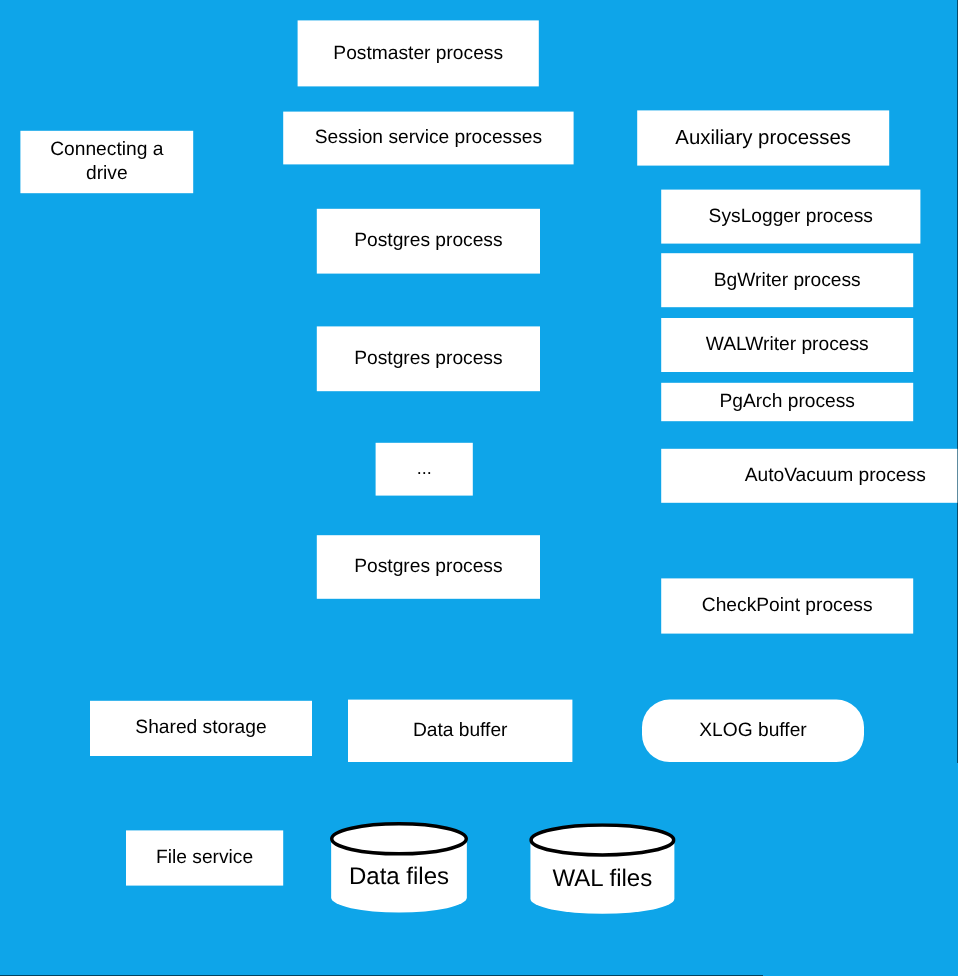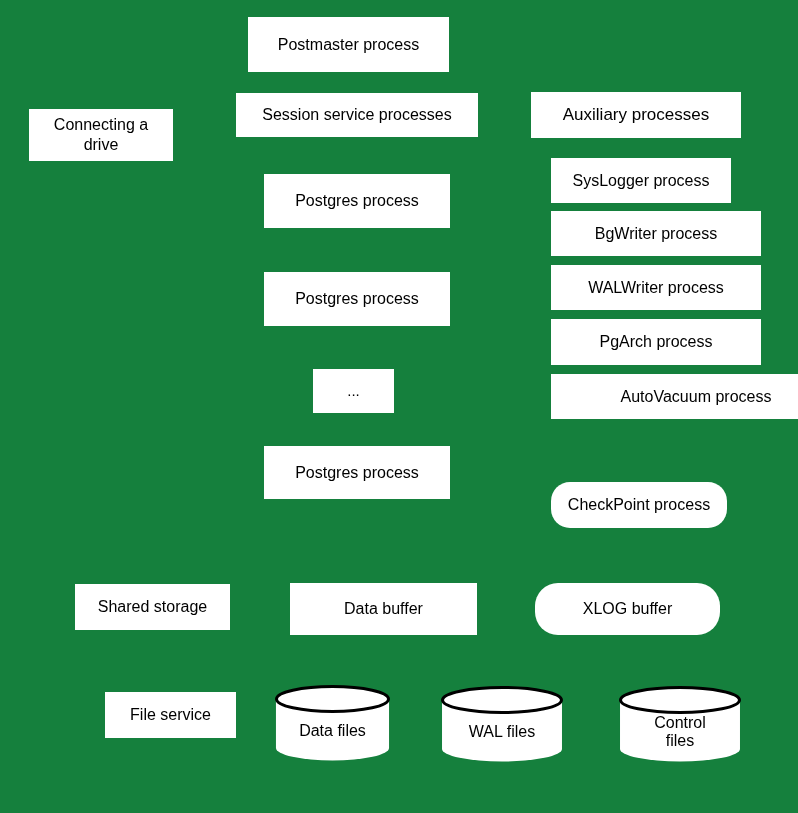--- a/index.html
+++ b/index.html
@@ -1,59 +1,59 @@
 <!DOCTYPE html>
 <html><head>
 <meta charset="utf-8">
 <style>
   html,body{margin:0;padding:0;background:#000;}
   #diagram{
     position:relative;
     width:798px;height:813px;
-    background:#15803d;
+    background:#0ea5e9;
     font-family:"Liberation Sans", sans-serif;
     overflow:hidden;
   }
   .node{
     position:absolute;
     background:#fff;
     color:#000;
     display:flex;
     align-items:center;
     justify-content:center;
     text-align:center;
     font-size:16px;
     line-height:1.25;
     white-space:pre-line;
   }
   .cylinder{position:absolute;}
   .cylinder svg{position:absolute;left:0;top:0;width:100%;height:100%;display:block;}
   .cyl-label{
     position:absolute;left:0;right:0;top:16px;bottom:2px;
     display:flex;align-items:center;justify-content:center;
-    text-align:center;color:#000;font-size:16px;line-height:1.15;
+    text-align:center;color:#000;font-size:20px;line-height:1.15;
     white-space:pre-line;
   }
   
   #postmaster{left:248px;top:17px;width:201px;height:55px;}
   #session{left:236px;top:93px;width:242px;height:44px;}
-  #connecting{left:17px;top:109px;width:144px;height:52px;padding:17px 8px;box-sizing:border-box;margin-left:12px;}
+  #connecting{left:17px;top:109px;width:144px;height:52px;padding:17px 8px;box-sizing:border-box;}
   #auxiliary{left:531px;top:92px;width:210px;height:46px;font-size:17px;}
   #postgres1{left:264px;top:174px;width:186px;height:54px;}
   #postgres2{left:264px;top:272px;width:186px;height:54px;}
   #ellipsis{left:313px;top:369px;width:81px;height:44px;font-size:15px;}
   #postgres3{left:264px;top:446px;width:186px;height:53px;}
-  #syslogger{left:551px;top:158px;width:180px;height:45px;}
+  #syslogger{left:551px;top:158px;width:216px;height:45px;}
   #bgwriter{left:551px;top:211px;width:210px;height:45px;}
   #walwriter{left:551px;top:265px;width:210px;height:45px;}
-  #pgarch{left:551px;top:319px;width:210px;height:46px;}
+  #pgarch{left:551px;top:319px;width:210px;height:32px;}
   #autovacuum{left:551px;top:374px;width:210px;height:45px;padding-left:40px;}
   #pgstat{left:551px;top:428px;width:210px;height:46px;}
-  #checkpoint{left:551px;top:482px;width:176px;height:46px;border-radius:19px;}
-  #shared-storage{left:75px;top:584px;width:155px;height:46px;}
+  #checkpoint{left:551px;top:482px;width:210px;height:46px;}
+  #shared-storage{left:75px;top:584px;width:185px;height:46px;}
   #data-buffer{left:290px;top:583px;width:187px;height:52px;}
   #xlog-buffer{left:535px;top:583px;width:185px;height:52px;border-radius:23px;}
   #file-storage{left:105px;top:692px;width:131px;height:46px;}
   #data-files{left:275px;top:685px;width:115px;height:78px;}
   #wal-files{left:441px;top:686px;width:122px;height:78px;}
   #control-files{left:619px;top:686px;width:122px;height:78px;}
 </style>
 </head>
 <body>
 
@@ -91,22 +91,14 @@
   </div>
 
   <div class="cylinder" id="wal-files">
     <svg viewBox="0 0 120 78" preserveAspectRatio="none">
       <path d="M1 14 L1 63 A59 12.5 0 0 0 119 63 L119 14 Z" fill="#fff"></path>
       <ellipse cx="60" cy="14" rx="58.5" ry="12.5" fill="#fff" stroke="#000" stroke-width="3"></ellipse>
     </svg>
     <span class="cyl-label">WAL files</span>
   </div>
 
-  <div class="cylinder" id="control-files">
-    <svg viewBox="0 0 120 78" preserveAspectRatio="none">
-      <path d="M1 14 L1 63 A59 12.5 0 0 0 119 63 L119 14 Z" fill="#fff"></path>
-      <ellipse cx="60" cy="14" rx="58.5" ry="12.5" fill="#fff" stroke="#000" stroke-width="3"></ellipse>
-    </svg>
-    <span class="cyl-label">Control
-files</span>
-  </div>
 
 </div>
 
 </body></html>

